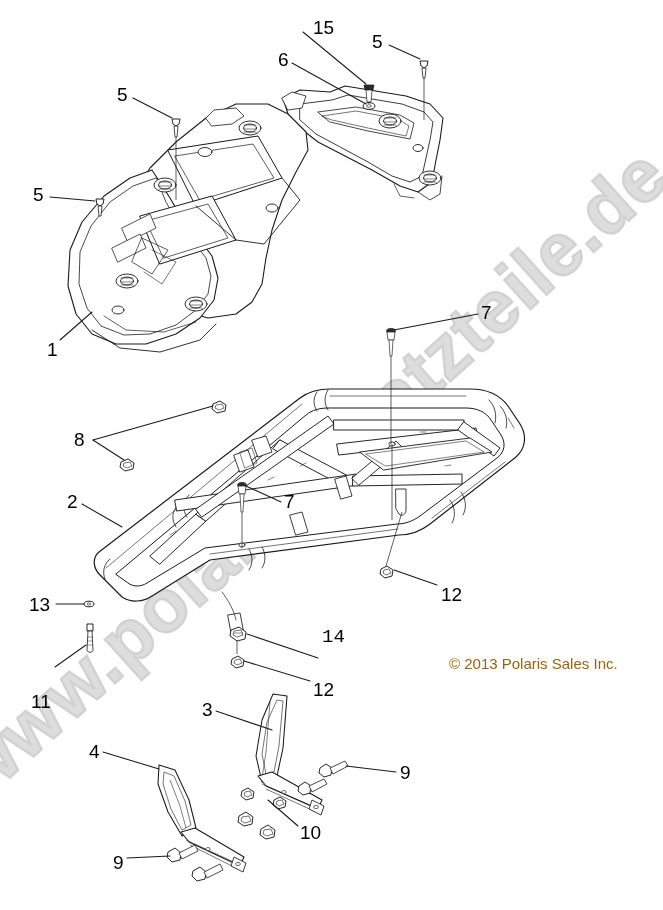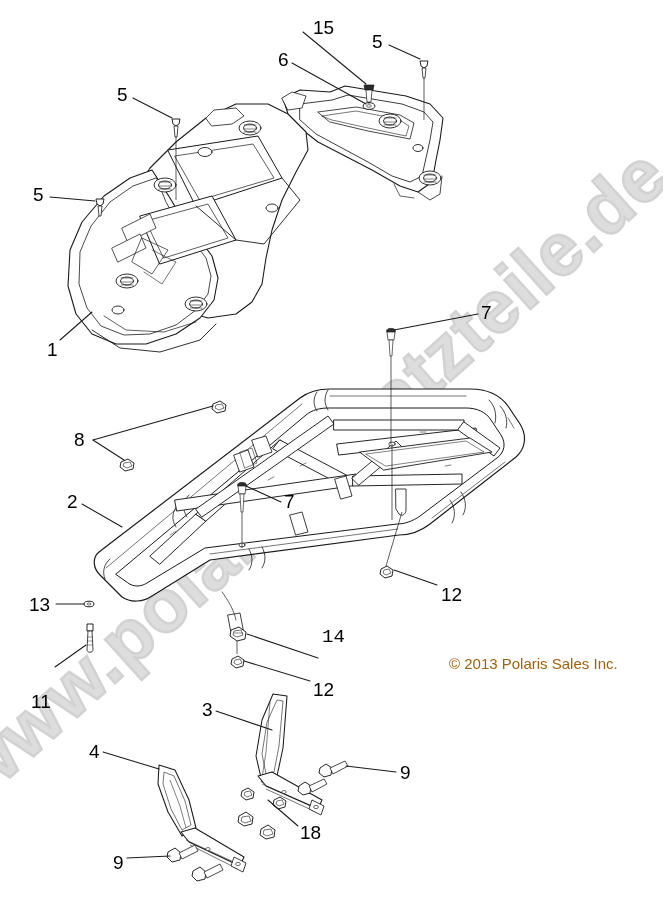--- a/index.html
+++ b/index.html
@@ -416,18 +416,18 @@
   <div class="callout-label" style="left:284px; top:492px;">7</div>
   <div class="callout-label" style="left:67px;  top:492px;">2</div>
   <div class="callout-label" style="left:441px; top:585px;">12</div>
   <div class="callout-label" style="left:29px;  top:595px;">13</div>
   <div class="callout-label" style="left:31px;  top:692px;">11</div>
   <div class="callout-label" style="left:322px; top:628px;font-family:Liberation Mono, monospace;">14</div>
   <div class="callout-label" style="left:313px; top:680px;">12</div>
   <div class="callout-label" style="left:202px; top:700px;">3</div>
   <div class="callout-label" style="left:89px;  top:742px;">4</div>
   <div class="callout-label" style="left:400px; top:763px;">9</div>
-  <div class="callout-label" style="left:300px; top:823px;">18</div>
+  <div class="callout-label" style="left:300px; top:823px;">10</div>
   <div class="callout-label" style="left:113px; top:853px;">9</div>
 
   <div id="copyright">© 2013 Polaris Sales Inc.</div>
 
 </div>
 
 </body></html>

